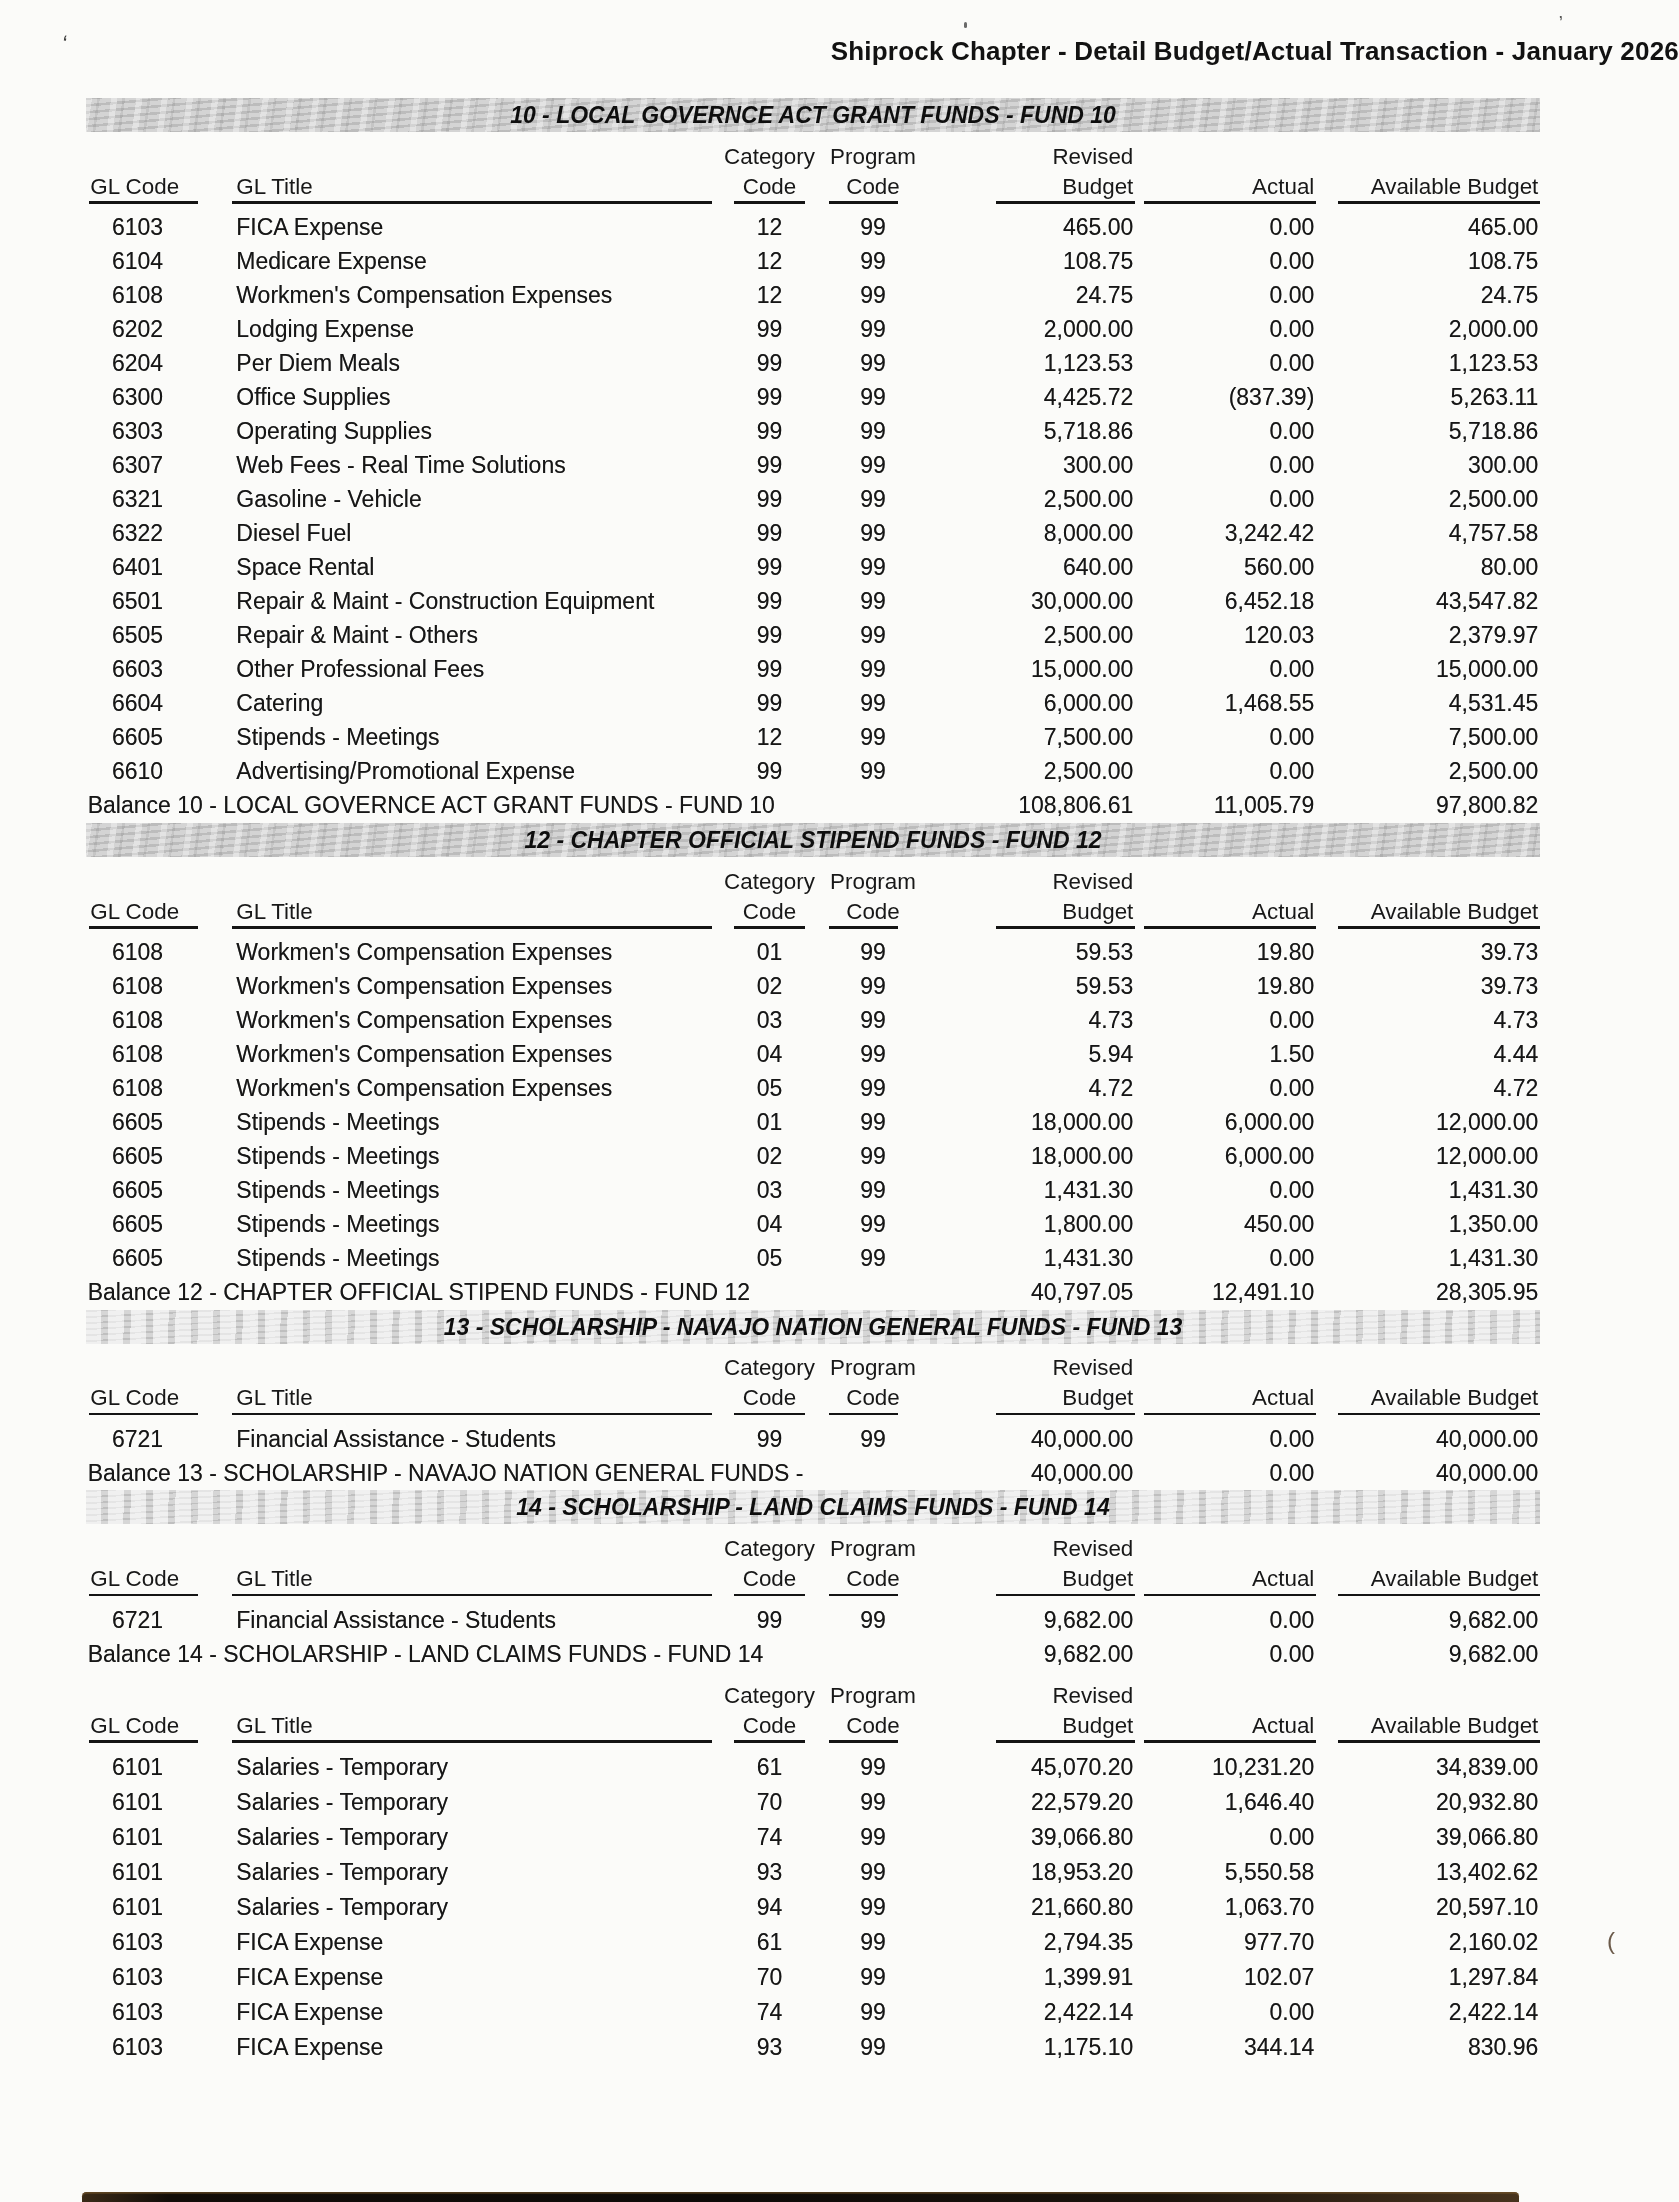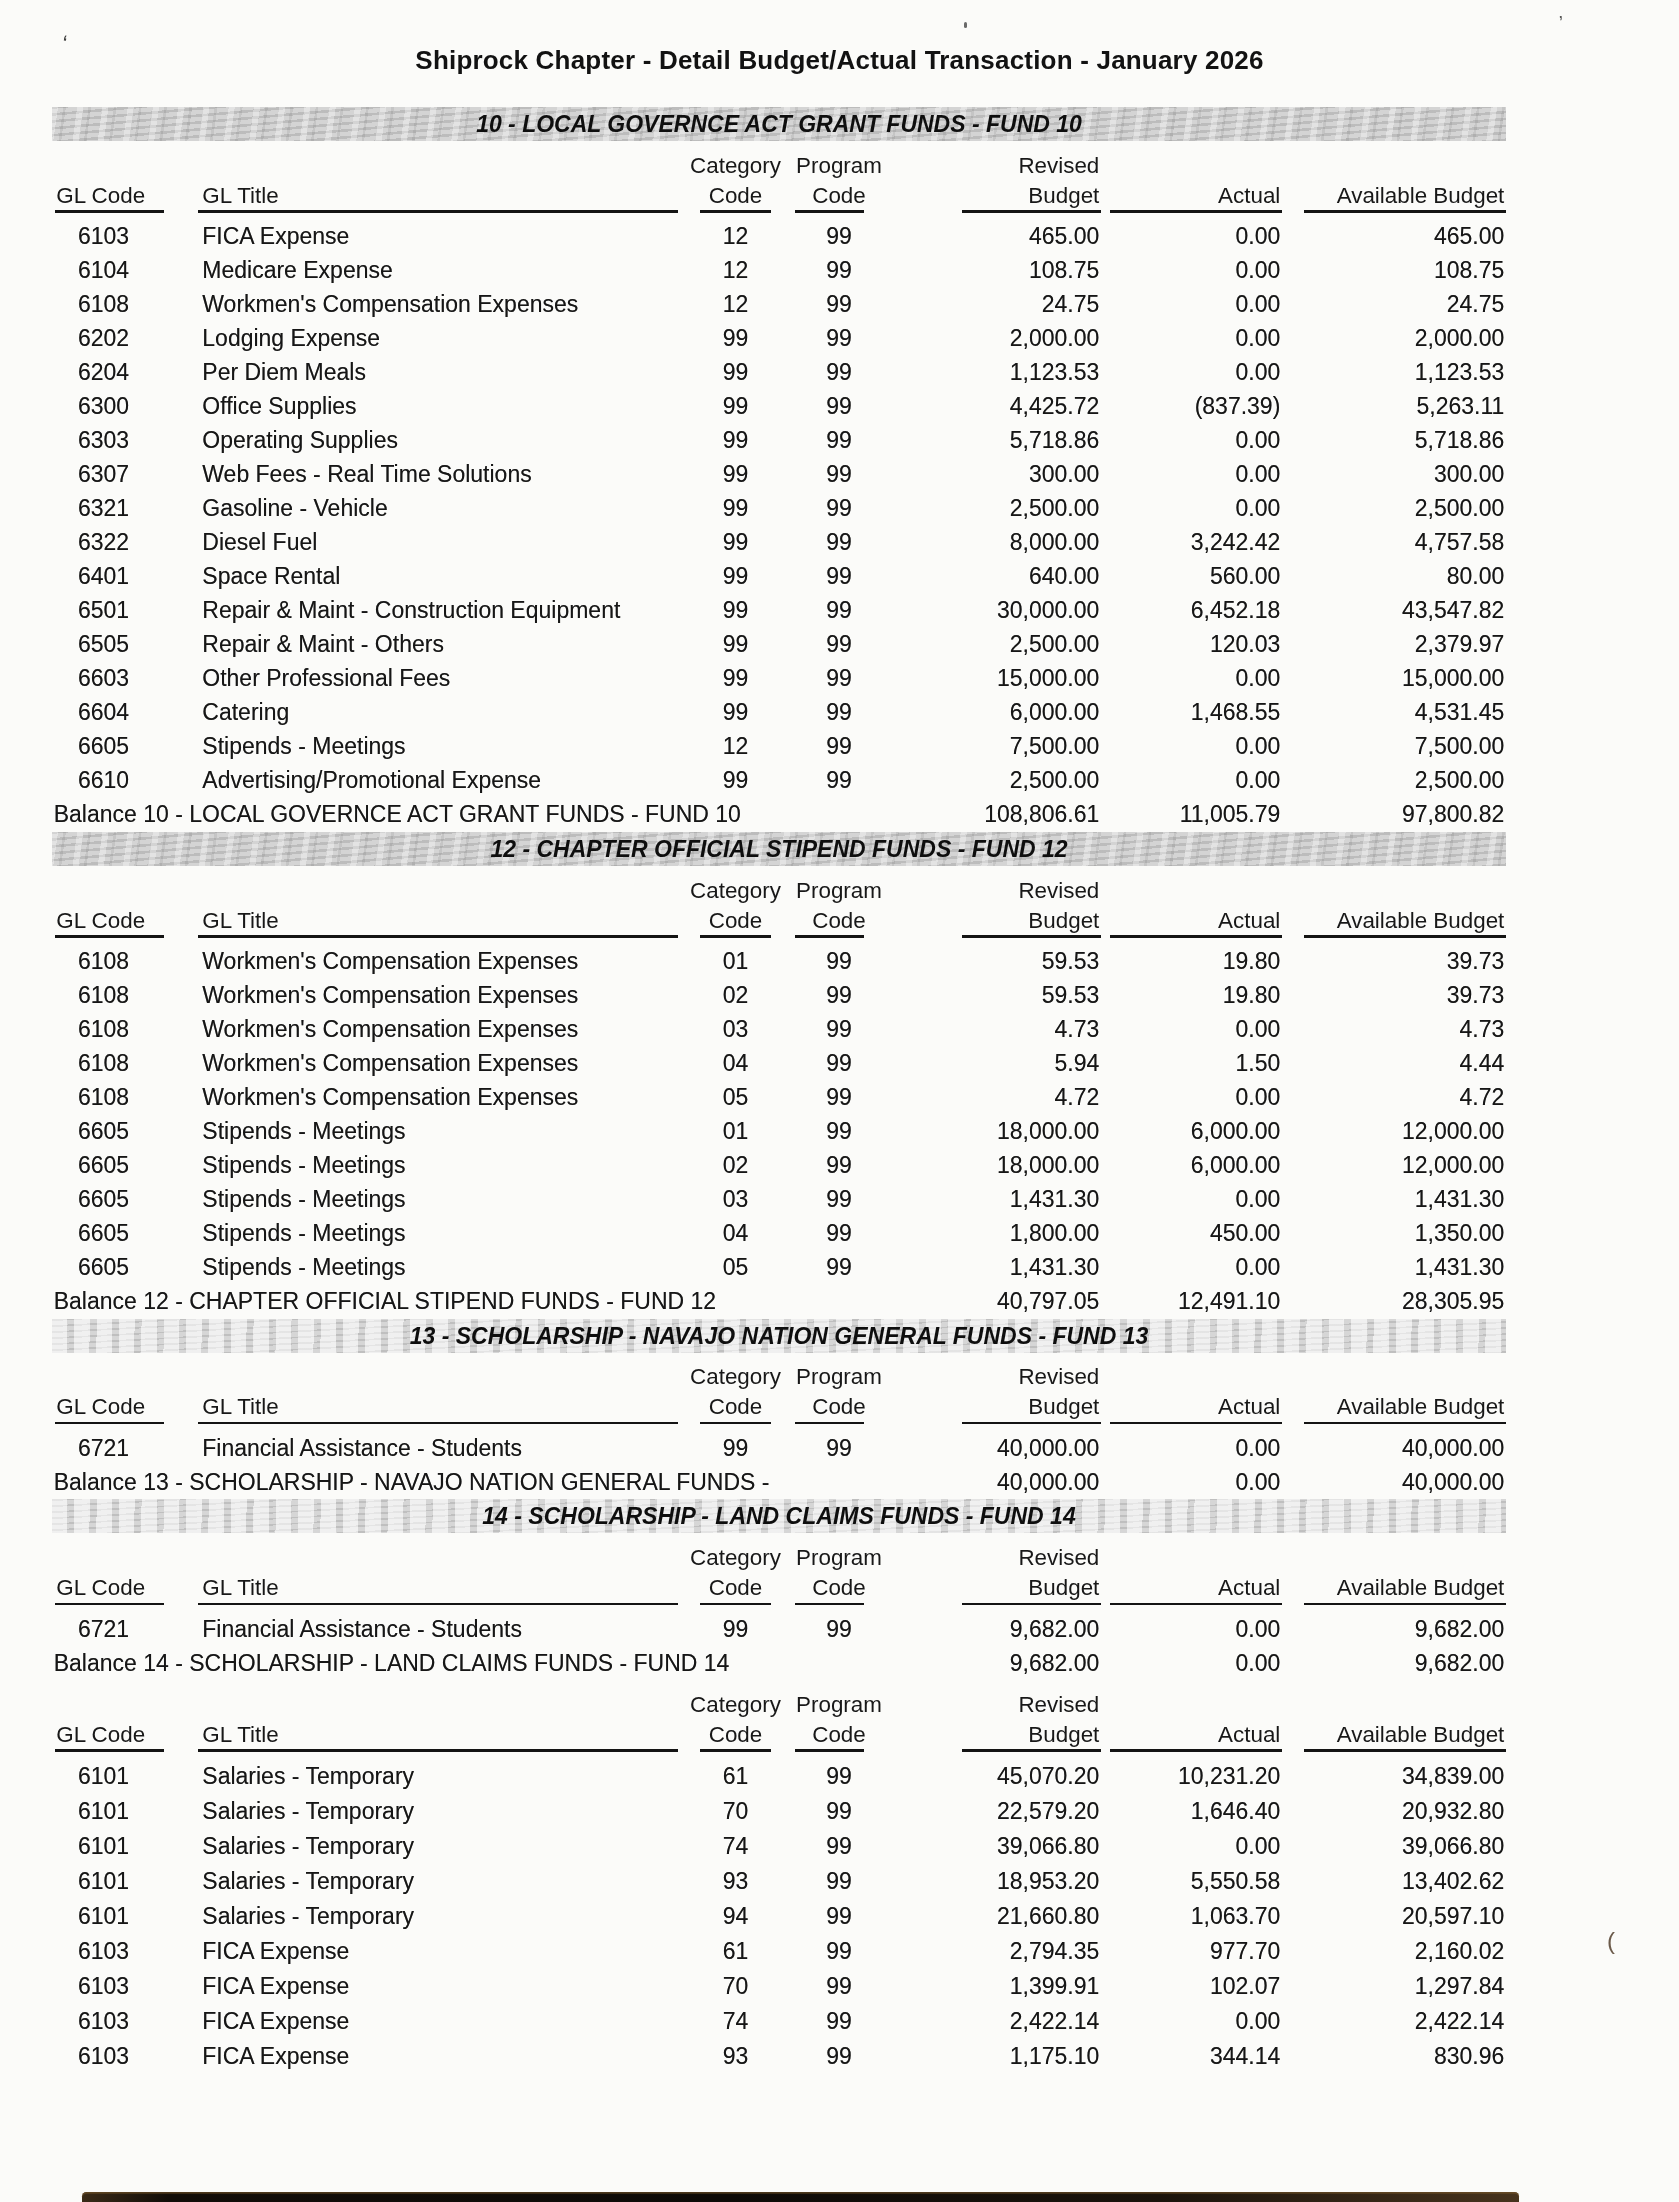--- a/index.html
+++ b/index.html
@@ -5,28 +5,28 @@
   html,body{margin:0;padding:0;}
   body{
     width:1679px;height:2203px;
     background:#fbfbf9;
     font-family:"Liberation Sans", sans-serif;
     color:#1b1b1b;
     -webkit-font-smoothing:antialiased;
   }
   .page{position:relative;width:1679px;height:2203px;overflow:hidden;}
   .doc-title{
-    padding-top:45px;
-    text-align:center;
+    padding-top:36px;
+    text-align:right;
     font-size:26px;
     font-weight:bold;
     color:#121212;
     letter-spacing:0.2px;
   }
-  .content{width:1454px;margin:31px auto 0 52px;}
+  .content{width:1454px;margin:31px auto 0 86px;}
   
   .band{
     height:34px;line-height:34px;
     text-align:center;
     font-size:23px;font-weight:bold;font-style:italic;
     color:#0e0e0e;
     background-color:#c8c8c8;
     background-image:
       repeating-linear-gradient(98deg, rgba(255,255,255,.35) 0 6px, rgba(0,0,0,0) 6px 11.2px, rgba(0,0,0,.07) 11.2px 13.8px, rgba(0,0,0,0) 13.8px 25px),
       repeating-linear-gradient(-5deg, rgba(0,0,0,.06) 0 2.6px, rgba(255,255,255,.22) 2.6px 6.9px);

